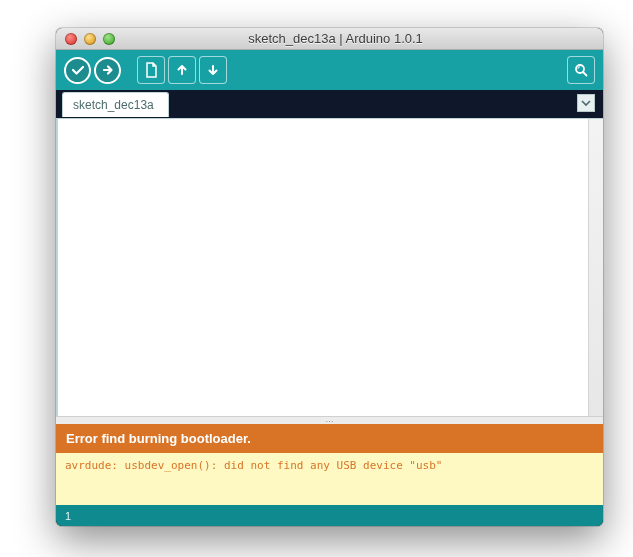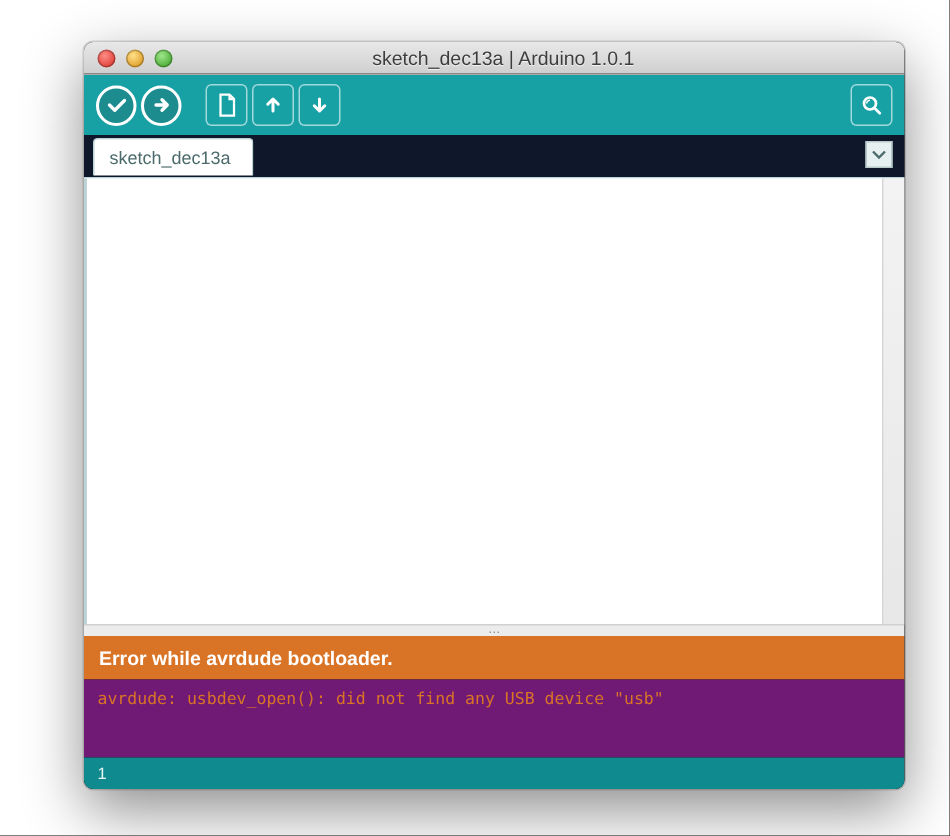--- a/index.html
+++ b/index.html
@@ -124,21 +124,21 @@
     color: #888;
   }
   .error-banner {
     background: #d97427;
     color: #fff;
     font-weight: bold;
     font-size: 13px;
     padding: 7px 10px;
   }
   .console {
-    background: #701a75;
+    background: #fef9c3;
     color: #d97427;
     font-family: Menlo, Monaco, monospace;
     font-size: 11px;
     padding: 6px 9px;
     flex: 0 0 52px;
   }
   .statusbar {
     background: #0f8a8e;
     color: #fff;
     height: 21px;
@@ -214,21 +214,21 @@
     </div>
   </div>
 
   <div class="editor-wrap">
     <div class="editor"></div>
     <div class="scrollbar"></div>
   </div>
   <div class="resize-grip">⋯</div>
 
   <div class="error-banner">
-    <span>Error while avrdude bootloader.</span>
+    <span>Error find burning bootloader.</span>
   </div>
 
   <div class="console">
     <div>avrdude: usbdev_open(): did not find any USB device "usb"</div>
   </div>
 
   <div class="statusbar">
     <span class="status-line">1</span>
     <span class="spacer"></span>
   </div>

